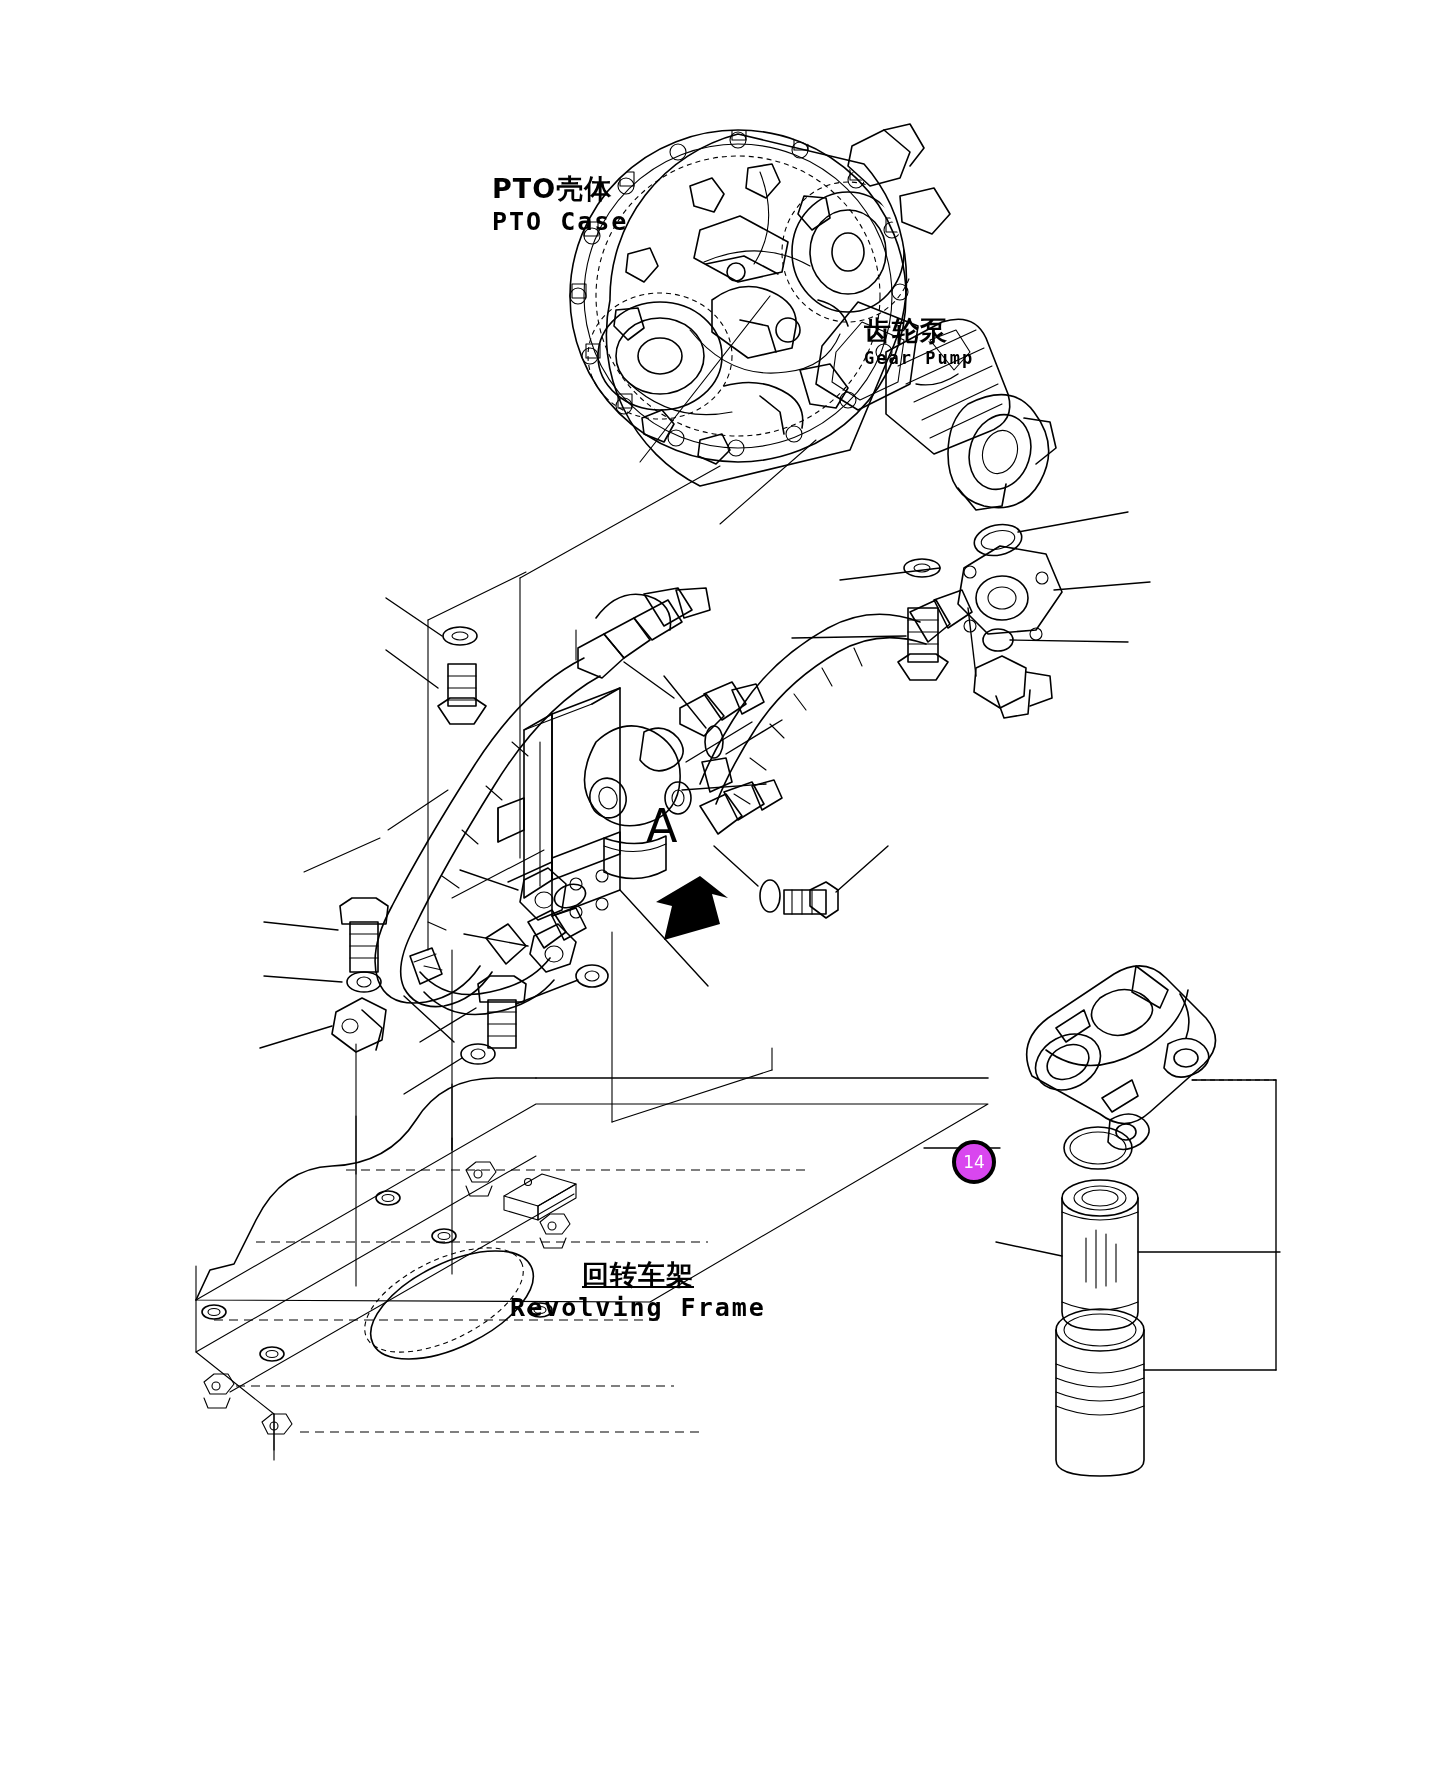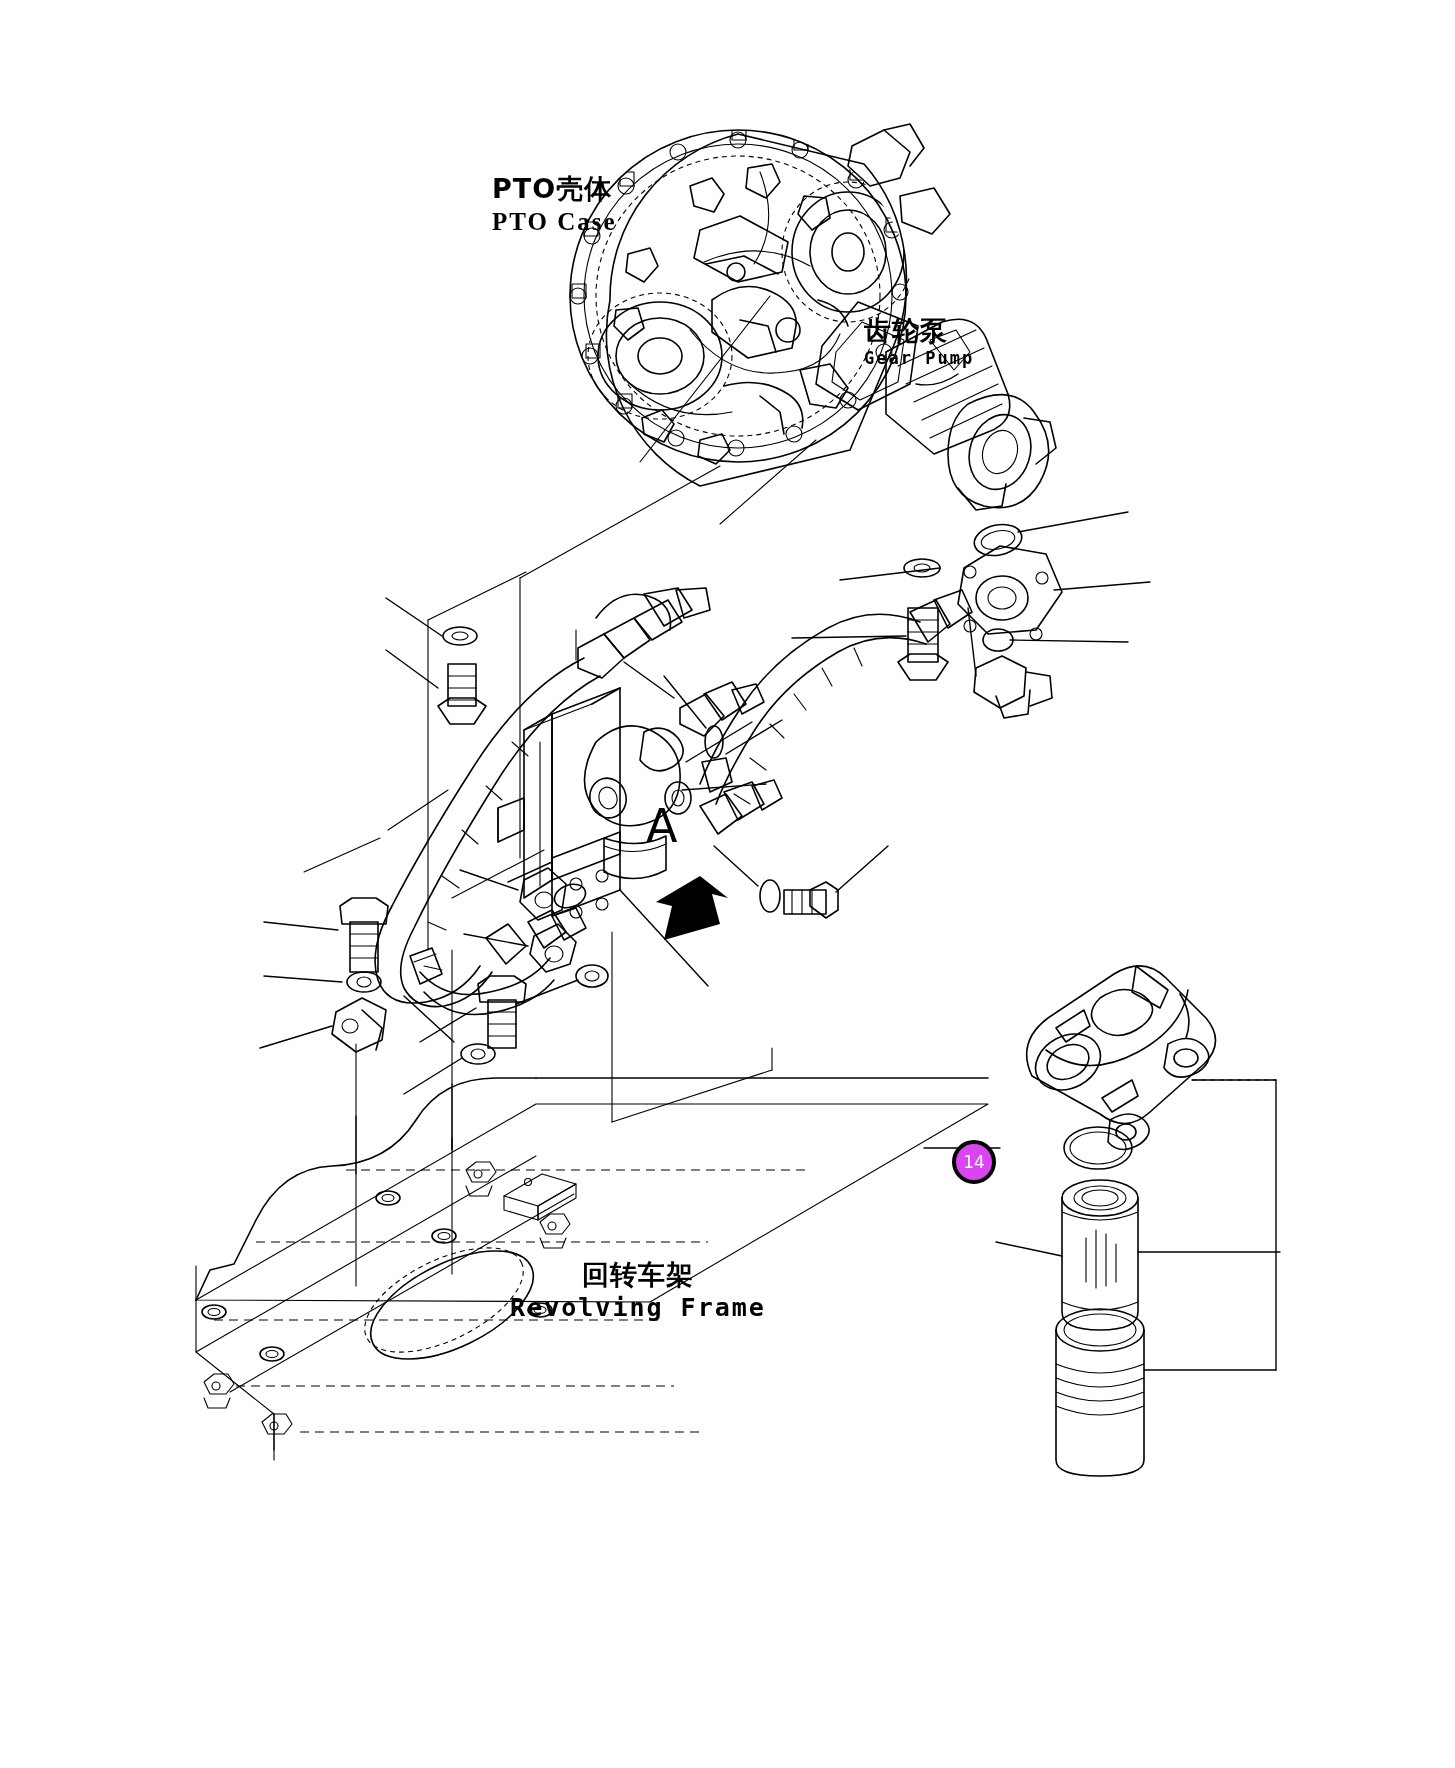--- a/index.html
+++ b/index.html
@@ -18,28 +18,28 @@
     font-family:"DejaVu Sans", sans-serif;
     font-weight:700;letter-spacing:1px;
   }
   .lbl .en{
     font-family:"DejaVu Sans Mono", monospace;
     font-weight:700;letter-spacing:2px;
   }
 
   #pto-case-label{left:492px;top:172px;}
   #pto-case-label .cn{font-size:27px;}
-  #pto-case-label .en{font-size:25px;font-family:Liberation Serif, serif;}
+  #pto-case-label .en{font-size:25px;}
 
   #gear-pump-label{left:864px;top:314px;}
   #gear-pump-label .cn{font-size:27px;}
   #gear-pump-label .en{font-size:17px;}
 
   #revolving-frame-label{left:498px;top:1258px;text-align:center;width:280px;}
-  #revolving-frame-label .cn{font-size:27px;}
+  #revolving-frame-label .cn{font-size:27px;text-decoration:underline;}
   #revolving-frame-label .en{font-size:25px;}
 
   #detail-a-label{left:898px;top:1258px;text-align:center;width:244px;}
   #detail-a-label .cn{font-size:27px;}
   #detail-a-label .en{font-size:25px;}
 
   #section-arrow-letter{
     left:646px;top:798px;font-family:"DejaVu Sans", sans-serif;
     font-size:46px;font-weight:400;color:#000;
   }

